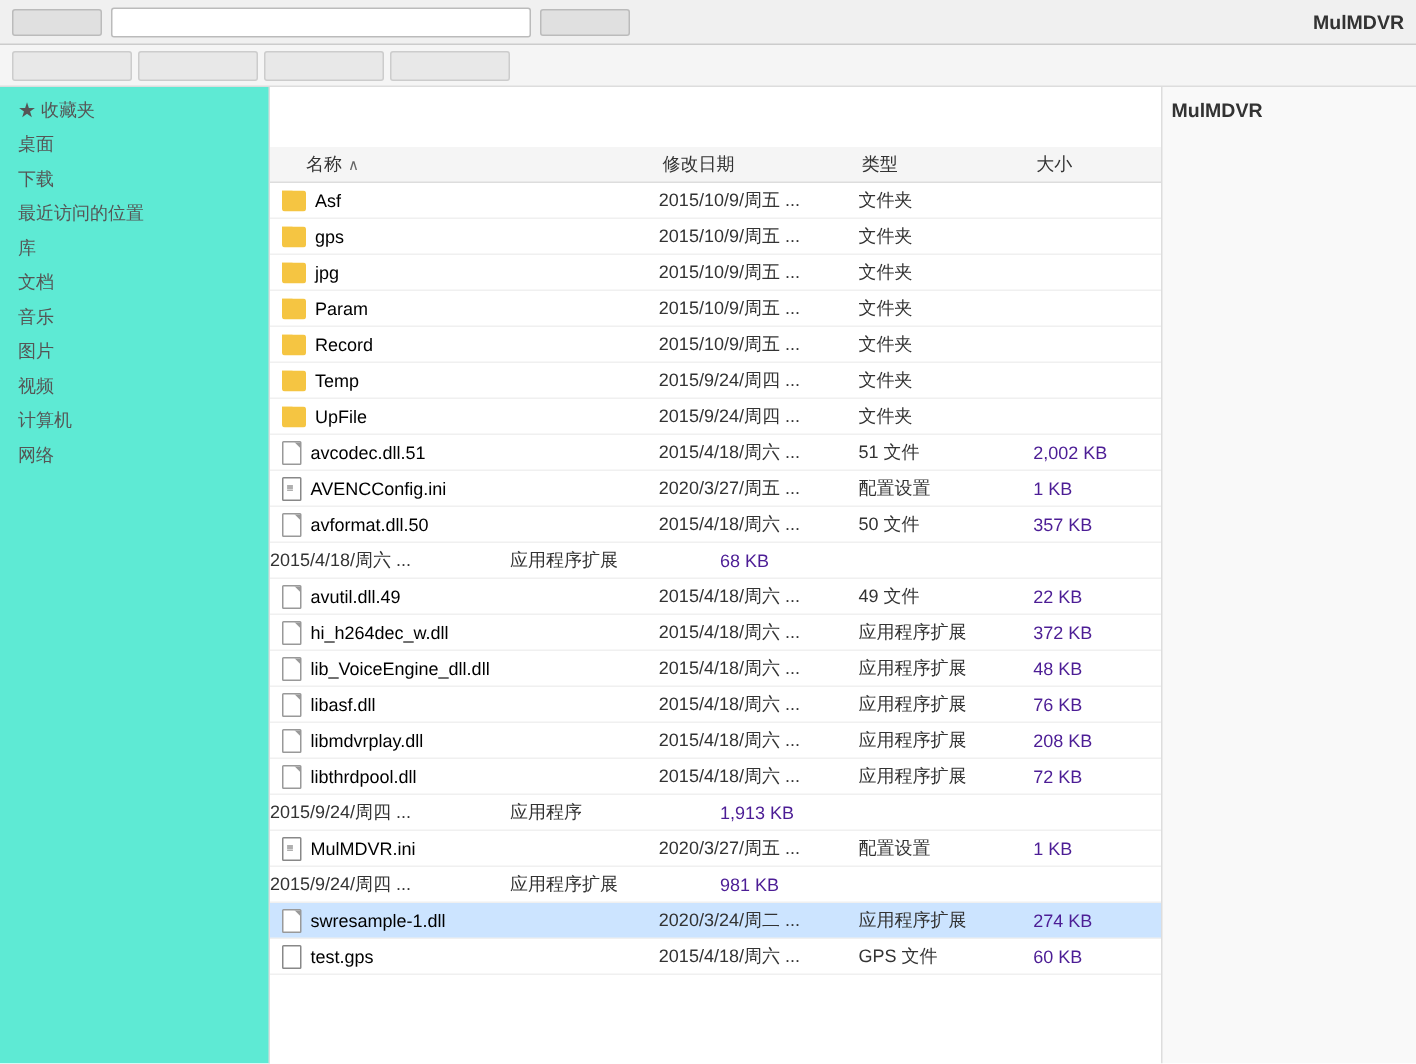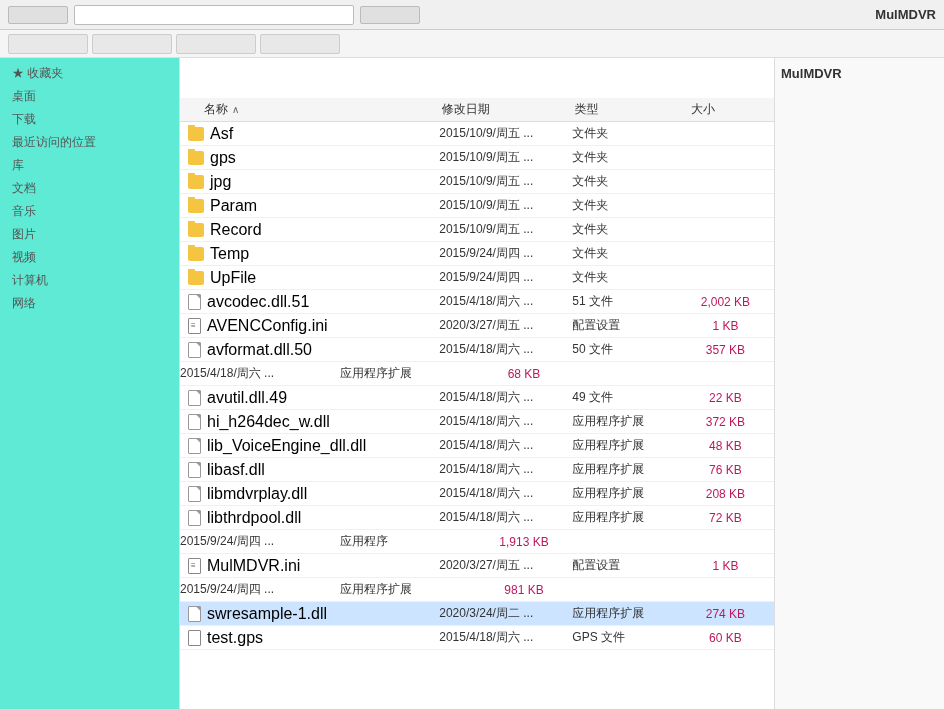--- a/index.html
+++ b/index.html
@@ -135,40 +135,40 @@
     }
     .file-row.selected {
       background: #cce4ff;
     }
     .file-row .cell-name {
       width: 310px;
       padding-left: 8px;
       display: flex;
       align-items: center;
       gap: 6px;
-      font-size: 16px;
+      font-size: 12px;
       white-space: nowrap;
       overflow: hidden;
     }
     .file-row .cell-date {
       width: 160px;
       font-size: 12px;
       color: #333;
       white-space: nowrap;
     }
     .file-row .cell-type {
       width: 140px;
       font-size: 12px;
       color: #333;
     }
     .file-row .cell-size {
       width: 100px;
       font-size: 12px;
-      color: #be185d;
-      text-align: center;
+      color: #4c1d95;
+      text-align: left;
       padding-right: 12px;
     }
 
     
     .icon-folder {
       width: 16px;
       height: 14px;
       background: #f5c542;
       border-radius: 0 2px 2px 2px;
       position: relative;

